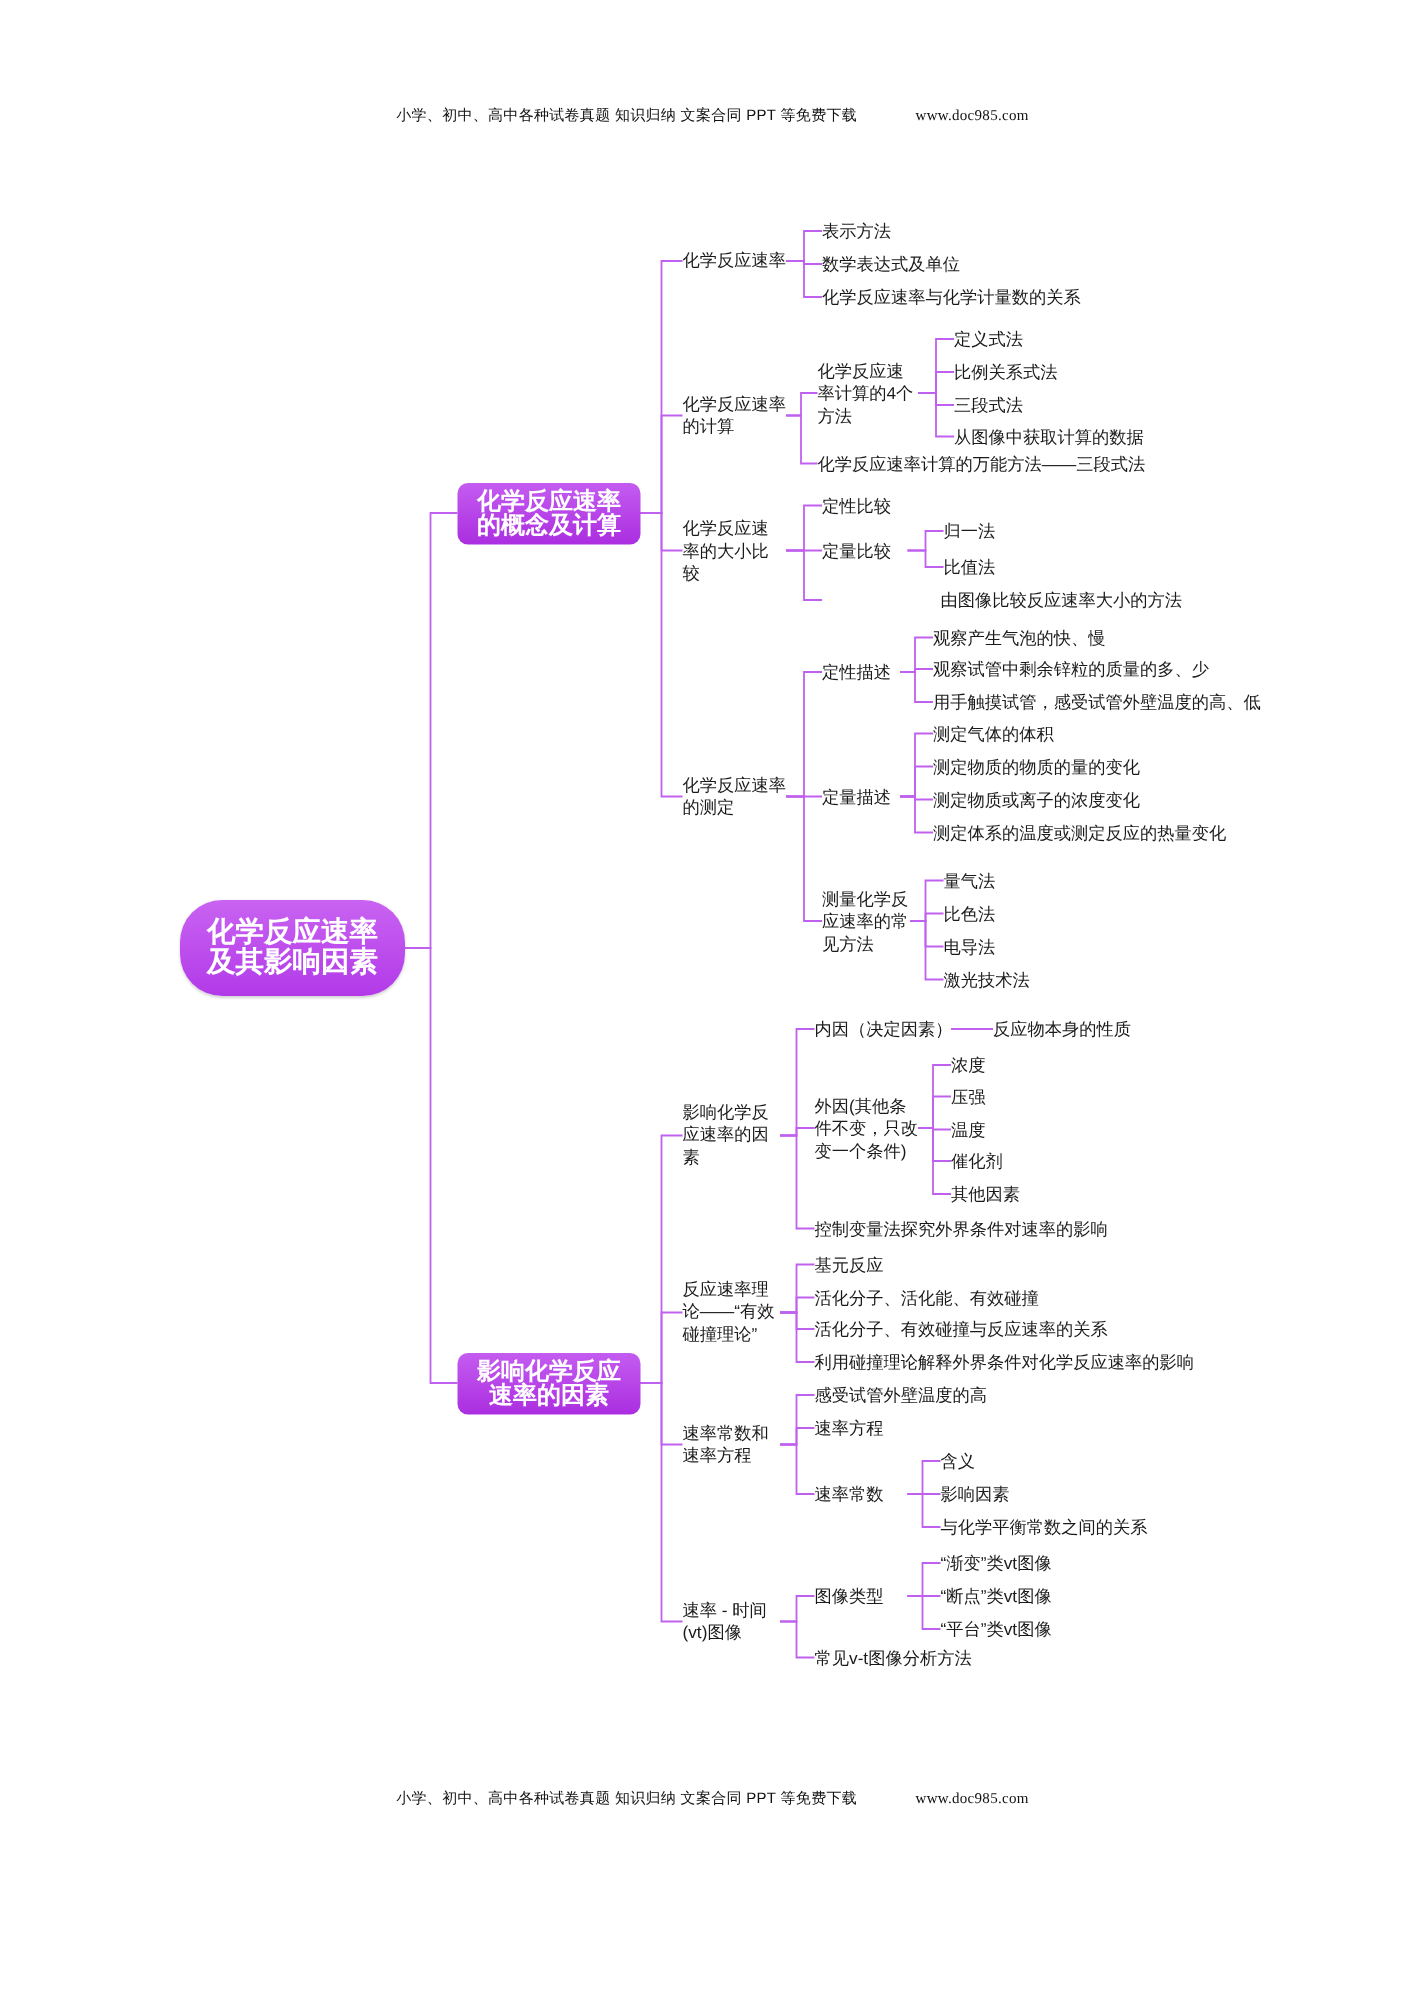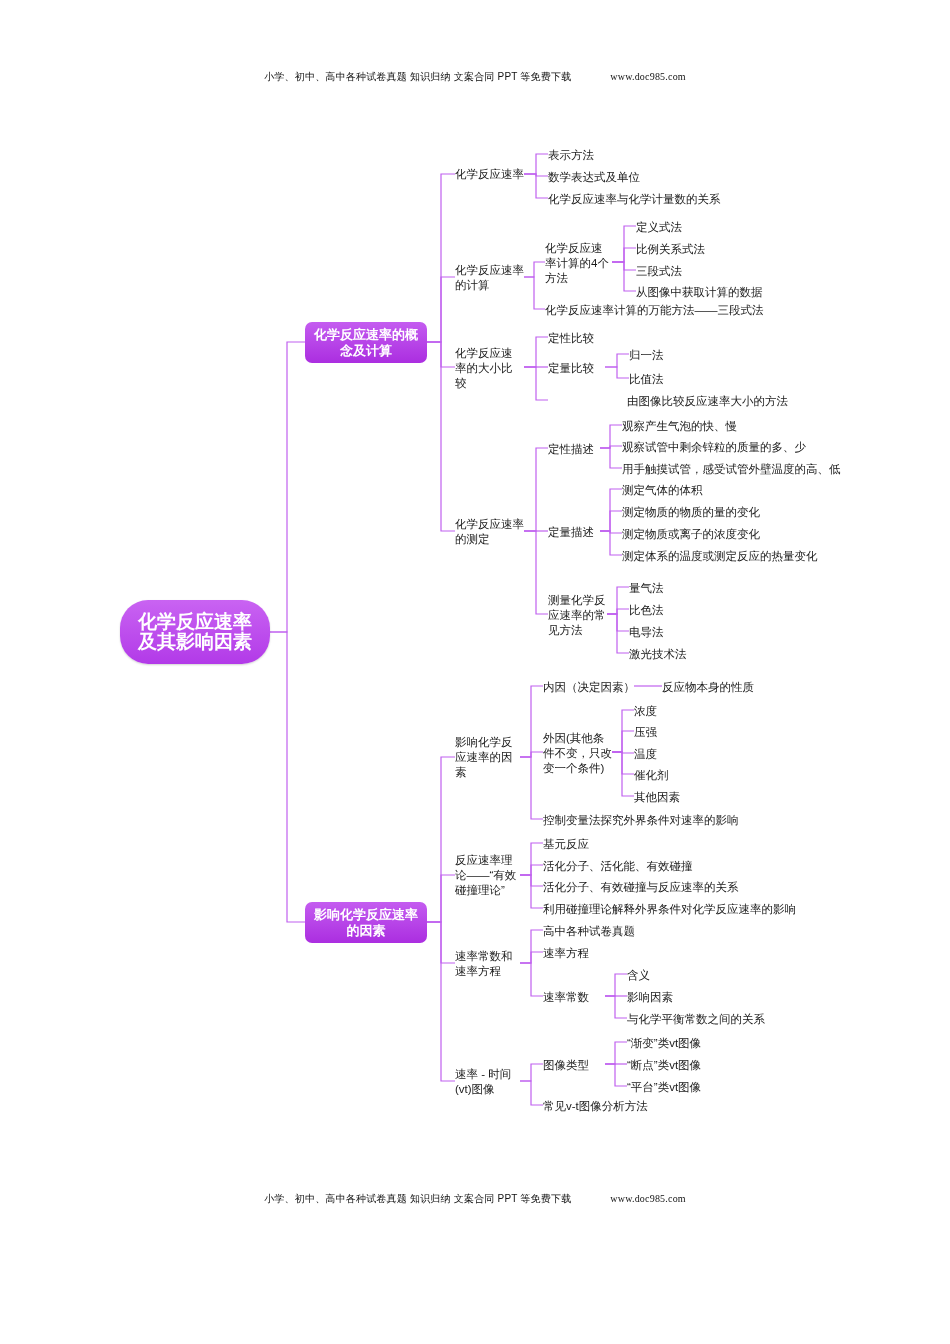--- a/index.html
+++ b/index.html
@@ -29,21 +29,21 @@
     color:#fff;font-weight:bold;font-size:19px;line-height:20px;
     border-radius:28px;text-align:center;
     display:flex;align-items:center;justify-content:center;
     padding:6px 10px;
     box-shadow:0 1px 2px rgba(0,0,0,.18);
   }
   
   .lvl1{
     background:#b83ce8;
     background:linear-gradient(180deg,#c45cf0 0%,#ab2ee0 100%);
-    color:#fff;font-weight:bold;font-size:13px;line-height:16px;
+    color:#fff;font-weight:bold;font-size:16px;line-height:16px;
     border-radius:7px;text-align:center;
     display:flex;align-items:center;justify-content:center;
     padding:4px 7px;
   }
   
   .lvl2,.lvl3{
     font-size:11.5px;line-height:15px;color:#1a1a1a;
     display:flex;align-items:center;
   }
   .lvl3{font-size:11.5px;}
@@ -303,21 +303,21 @@
     <span class="t">活化分子、有效碰撞与反应速率的关系</span>
   </div>
   <div class="node lvl3" style="left:543px;top:901px;width:320px;height:16px;">
     <span class="t">利用碰撞理论解释外界条件对化学反应速率的影响</span>
   </div>
 
   <div class="node lvl2" style="left:455px;top:948px;width:68px;height:32px;">
     <span class="t">速率常数和速率方程</span>
   </div>
   <div class="node lvl3" style="left:543px;top:923px;width:160px;height:16px;">
-    <span class="t">高中各种试卷真题</span>
+    <span class="t">感受试管外壁温度的高</span>
   </div>
   <div class="node lvl3" style="left:543px;top:945px;width:120px;height:16px;">
     <span class="t">速率方程</span>
   </div>
   <div class="node lvl3" style="left:543px;top:989px;width:70px;height:16px;">
     <span class="t">速率常数</span>
   </div>
   <div class="node lvl3" style="left:627px;top:967px;width:150px;height:16px;">
     <span class="t">含义</span>
   </div>

